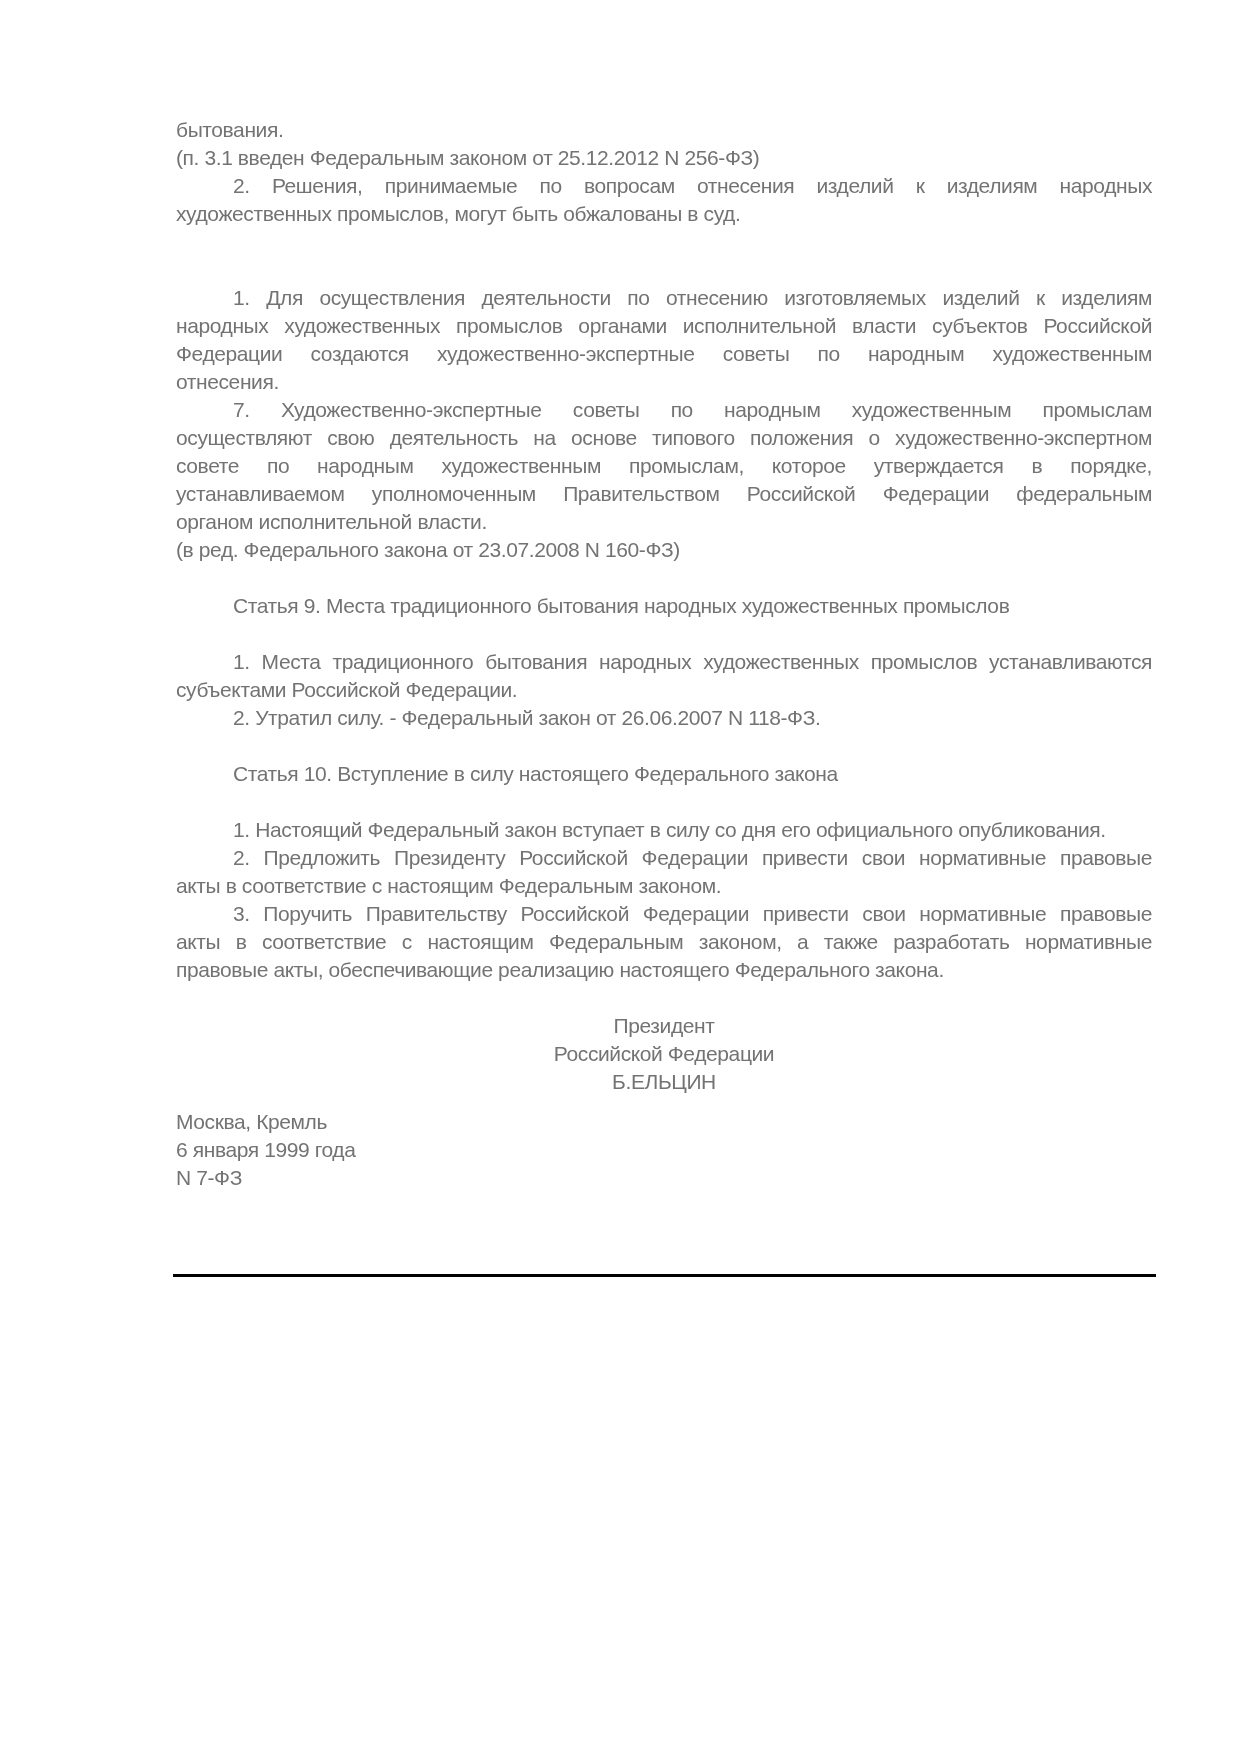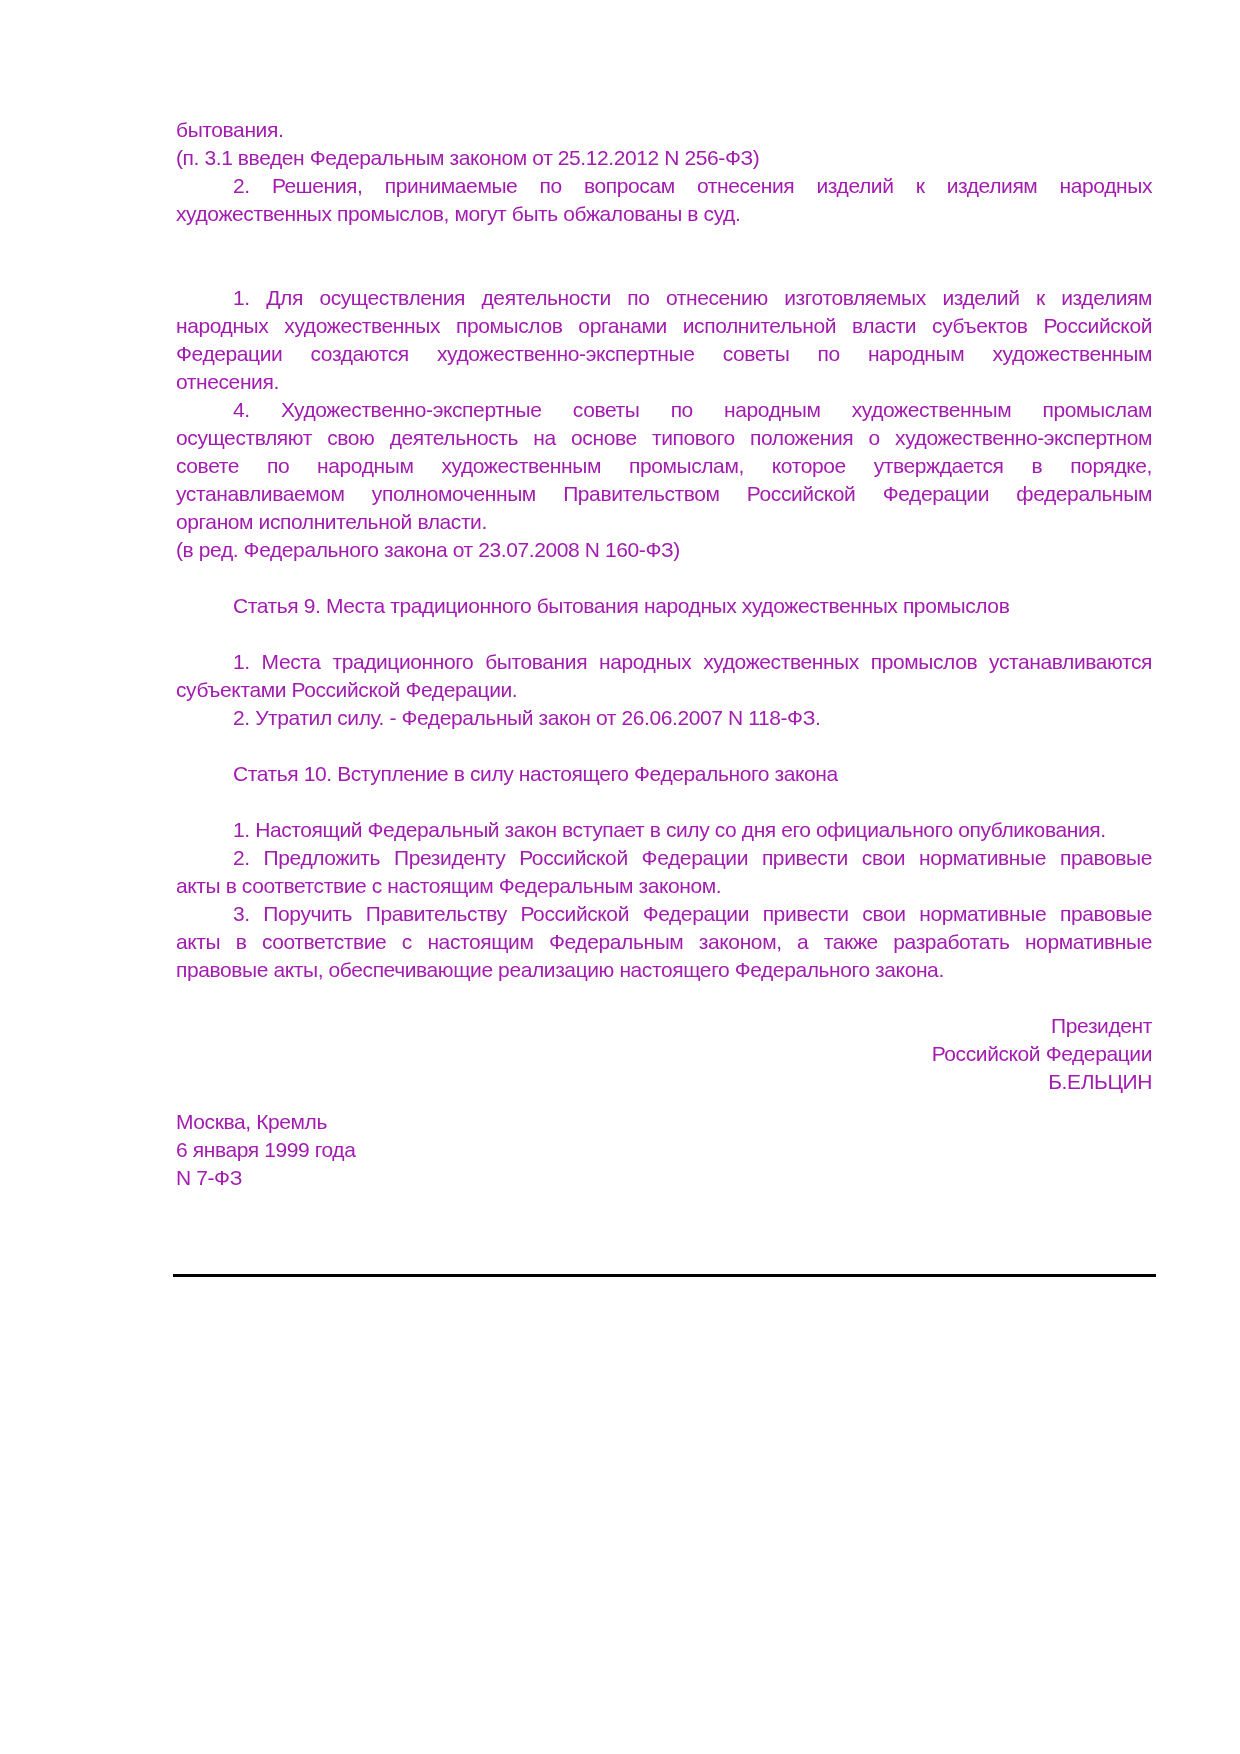--- a/index.html
+++ b/index.html
@@ -17,25 +17,25 @@
     color: #000000;
   }
   .doc {
     position: absolute;
     left: 176px;
     top: 116px;
     width: 976px;
     font-size: 21px;
     line-height: 28px;
     letter-spacing: -0.4px;
-    color: #a21caf;
+    color: #737373;
   }
   .line { min-height: 28px; }
   .align-left { text-align: left; }
-  .align-right { text-align: right; }
+  .align-right { text-align: center; }
   .justify {
     text-align: justify;
     text-align-last: justify;
   }
   .indent { text-indent: 57px; }
   .blank { height: 28px; }
   .blank-sm { height: 12px; }
   .divider {
     position: absolute;
     left: 173px;
@@ -53,21 +53,21 @@
       <div class="line align-left">бытования.</div>
       <div class="line align-left">(п. 3.1 введен Федеральным законом от 25.12.2012 N 256-ФЗ)</div>
       <div class="line justify indent">2. Решения, принимаемые по вопросам отнесения изделий к изделиям народных</div>
       <div class="line align-left">художественных промыслов, могут быть обжалованы в суд.</div>
       <div class="line blank" style="color: transparent;">&nbsp;</div>
       <div class="line blank" style="color: transparent;">&nbsp;</div>
       <div class="line justify indent">1. Для осуществления деятельности по отнесению изготовляемых изделий к изделиям</div>
       <div class="line justify">народных художественных промыслов органами исполнительной власти субъектов Российской</div>
       <div class="line justify">Федерации создаются художественно-экспертные советы по народным художественным</div>
       <div class="line align-left">отнесения.</div>
-      <div class="line justify indent">4. Художественно-экспертные советы по народным художественным промыслам</div>
+      <div class="line justify indent">7. Художественно-экспертные советы по народным художественным промыслам</div>
       <div class="line justify">осуществляют свою деятельность на основе типового положения о художественно-экспертном</div>
       <div class="line justify">совете по народным художественным промыслам, которое утверждается в порядке,</div>
       <div class="line justify">устанавливаемом уполномоченным Правительством Российской Федерации федеральным</div>
       <div class="line align-left">органом исполнительной власти.</div>
       <div class="line align-left">(в ред. Федерального закона от 23.07.2008 N 160-ФЗ)</div>
       <div class="line blank" style="color: transparent;">&nbsp;</div>
       <div class="line align-left indent">Статья 9. Места традиционного бытования народных художественных промыслов</div>
       <div class="line blank" style="color: transparent;">&nbsp;</div>
       <div class="line justify indent">1. Места традиционного бытования народных художественных промыслов устанавливаются</div>
       <div class="line align-left">субъектами Российской Федерации.</div>

